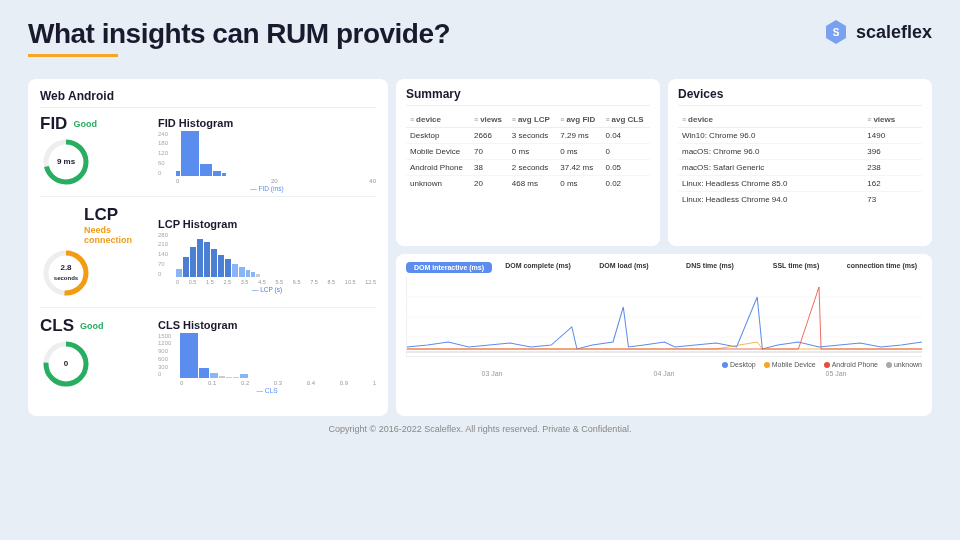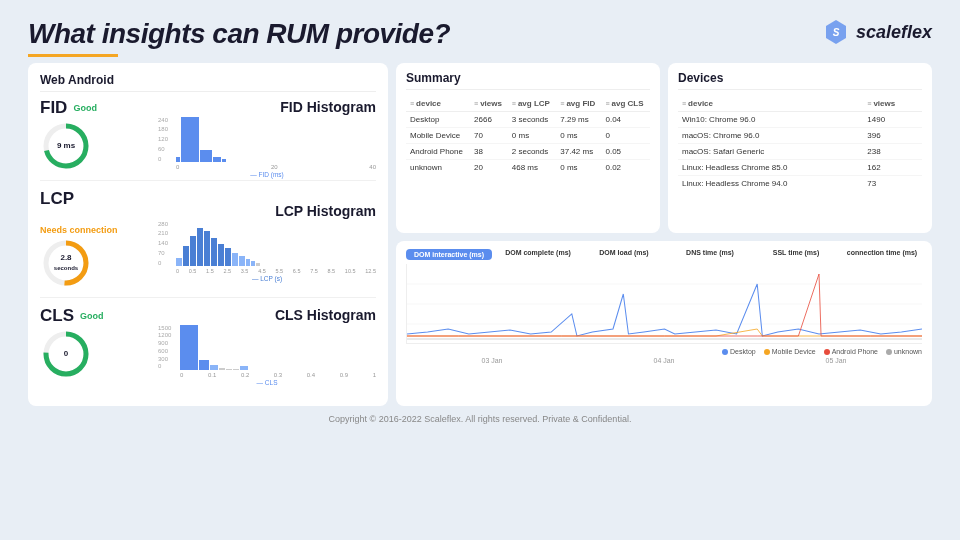--- a/index.html
+++ b/index.html
@@ -14,22 +14,21 @@
     .page-wrapper {
       width: 960px;
       height: 540px;
       background: #e8eef5;
       padding: 18px 28px 10px 28px;
     }
     .header {
       display: flex;
       align-items: flex-start;
       justify-content: space-between;
-      margin-bottom: 6px;
-      font-style: italic;
+      margin-bottom: 22px;
     }
     .title-block h1 {
       font-size: 28px;
       font-weight: 800;
       color: #1a1a2e;
       letter-spacing: -0.5px;
     }
     .title-underline {
       width: 90px;
       height: 3px;
@@ -108,24 +107,24 @@
       font-weight: 700;
       color: #1a1a2e;
       text-align: center;
       line-height: 1.2;
     }
     .vital-histogram {
       flex: 1;
       margin-left: 8px;
     }
     .histogram-title {
-      font-size: 14px;
+      font-size: 11px;
       font-weight: 700;
       color: #1a1a2e;
-      text-align: right;
+      text-align: left;
       margin-bottom: 2px;
     }
     .histogram-chart {
       height: 55px;
       position: relative;
     }
     .hist-bars {
       display: flex;
       align-items: flex-end;
       height: 45px;
@@ -317,21 +316,21 @@
                 <span>20</span>
                 <span>40</span>
             </div>
             <div class="hist-legend" style="color:#5b8dee;font-size:6.5px;">— <span>FID (ms)</span></div>
           </div>
         </div>
       </div>
 
       <div class="vital-row">
         <div class="vital-left">
-          <div style="display:flex;align-items:center;gap:16px;flex-wrap:wrap;">
+          <div style="display:flex;align-items:center;gap:0;flex-wrap:wrap;margin-left:44px;">
             <span class="vital-label">LCP</span>
             <span class="vital-status needs-improvement">Needs connection</span>
           </div>
           <div class="donut-container">
             <svg class="donut-svg" viewBox="0 0 52 52">
               <circle cx="26" cy="26" r="20" fill="none" stroke="#eee" stroke-width="5"></circle>
               <circle cx="26" cy="26" r="20" fill="none" stroke="#f39c12" stroke-width="5" stroke-dasharray="95 126" stroke-dashoffset="31" transform="rotate(-90 26 26)"></circle>
             </svg>
             <div class="donut-value">
               <span>2.8</span><br>

